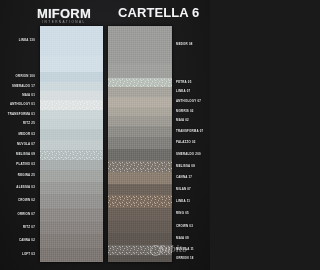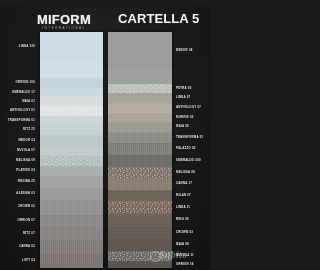--- a/index.html
+++ b/index.html
@@ -6,21 +6,20 @@
   body{
     width:210px;height:270px;overflow:hidden;
     font-family:"Liberation Sans", sans-serif;
     background:#1b1b1c;
     position:relative;
   }
   .page{
     position:absolute;inset:0;
     background:
       radial-gradient(ellipse at 50% 30%, #232325 0%, #171718 70%, #121213 100%);
-    margin-top: 6px;
   }
   
   .header{
     position:absolute;top:0;left:0;width:210px;height:26px;
   }
   .logo{
     position:absolute;left:35px;top:7px;width:58px;text-align:center;
   }
   .logo-main{
     font-weight:bold;font-size:13px;line-height:13px;
@@ -101,21 +100,21 @@
 </head>
 <body>
 
 <div class="page">
 
   <div class="header">
     <div class="logo">
       <div class="logo-main">MIFORM</div>
       <div class="logo-sub">INTERNATIONAL</div>
     </div>
-    <div class="cartella">CARTELLA 5</div>
+    <div class="cartella">CARTELLA 6</div>
   </div>
 
   <div class="col" id="col-left">
       <div class="sw" style="height: 30px; background: rgb(207, 221, 230);"></div>
       <div class="sw" style="height: 16px; background: rgb(210, 223, 231);"></div>
       <div class="sw" style="height: 10px; background: rgb(196, 212, 220);"></div>
       <div class="sw" style="height: 9px; background: rgb(205, 217, 221);"></div>
       <div class="sw" style="height: 9px; background: rgb(216, 222, 224);"></div>
       <div class="sw sparkle" style="height: 10px; background: rgb(223, 227, 227);"></div>
       <div class="sw" style="height: 9px; background: rgb(204, 214, 216);"></div>

